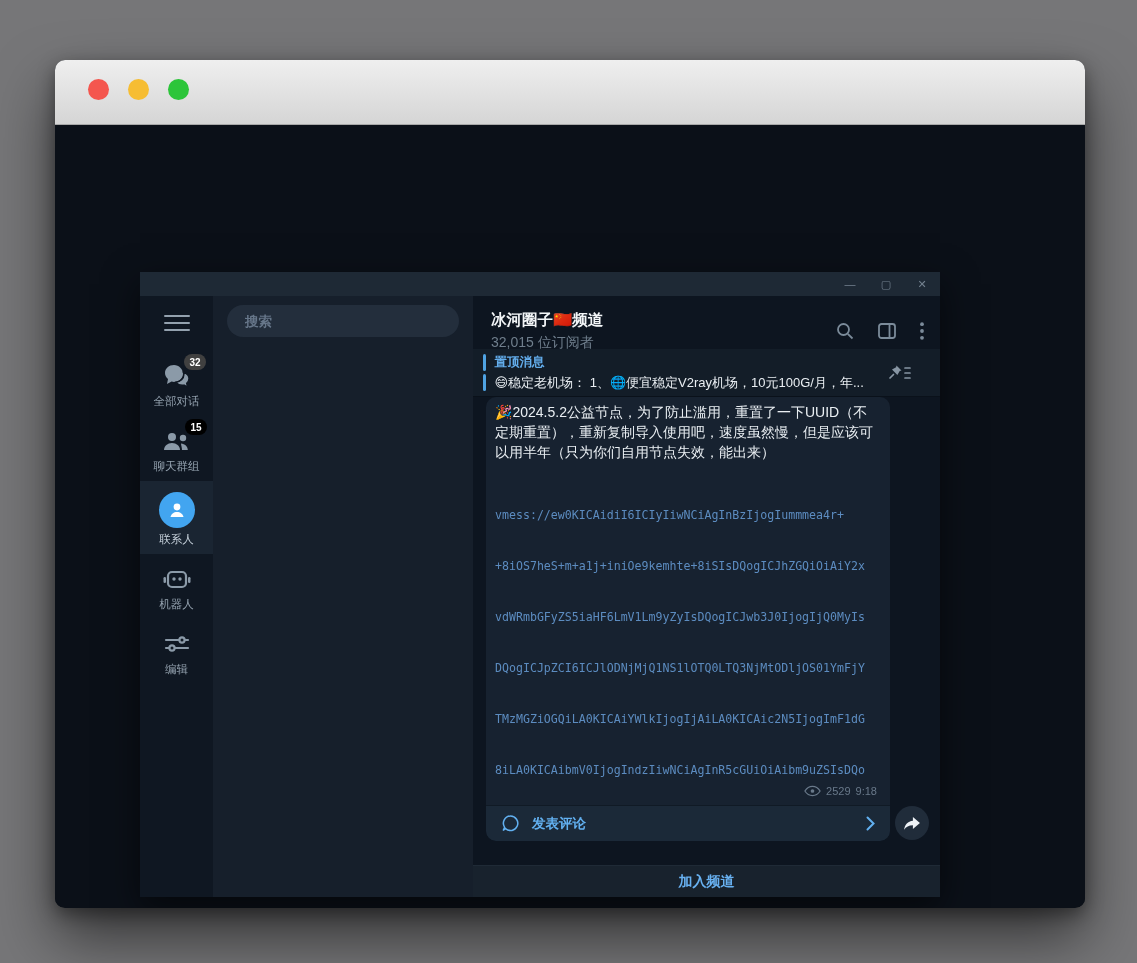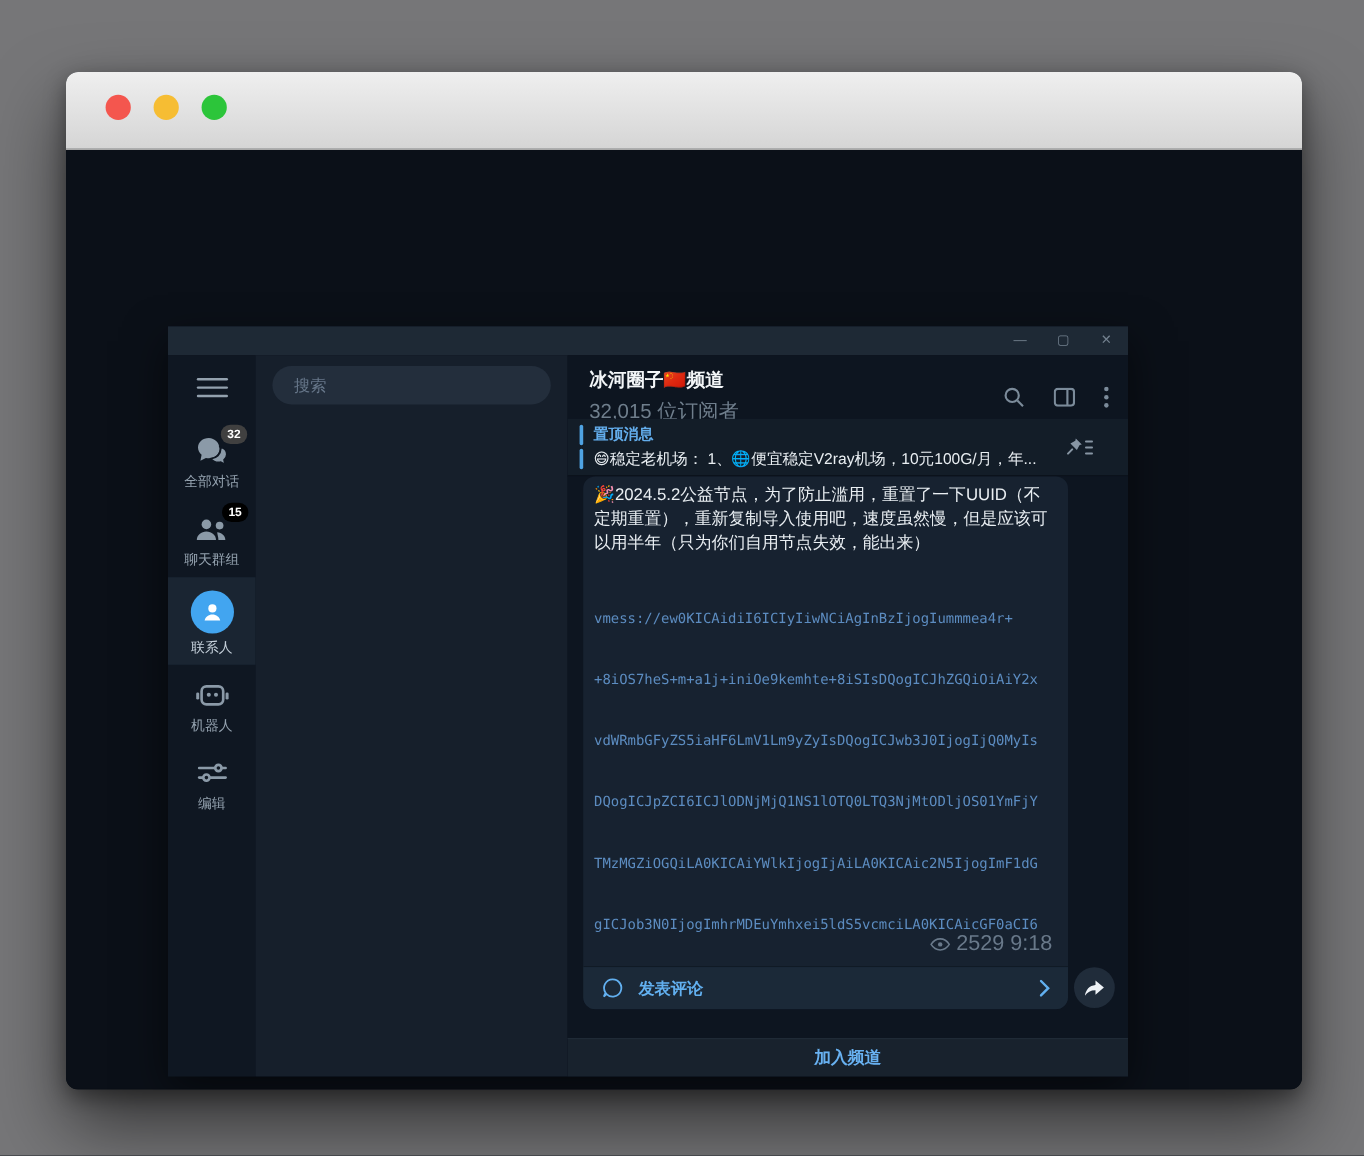--- a/index.html
+++ b/index.html
@@ -61,29 +61,30 @@
   .avatar-circle { width:36px; height:36px; border-radius:50%; background:#42a5f0;
     display:flex; align-items:center; justify-content:center; }
   .nav-svg { fill:#8b9aa8; }
 
   
   .tg-chatlist { width:260px; background:#161f2b; flex:none; padding:9px 14px; }
   .search-input {
     width:100%; height:32px; border:none; outline:none; border-radius:16px;
     background:#232e3c; color:#ec4899; font-size:13.5px; padding:0 18px;
     font-family:"Liberation Sans","DejaVu Sans",sans-serif;
+    font-weight:bold;
   }
   .search-input::placeholder { color:#67778a; }
 
   
   .tg-chat { flex:1; min-width:0; display:flex; flex-direction:column; background:#0d1520; }
   .chat-header { height:53px; flex:none; display:flex; align-items:center; padding:16px 16px 0 18px; }
   .header-titles { flex:1; min-width:0; }
   .chat-title { font-size:15.5px; font-weight:bold; color:#f3f6f8; white-space:nowrap; }
-  .chat-subtitle { font-size:17px; color:#6f7e8c; margin-top:3px; }
+  .chat-subtitle { font-size:14px; color:#6f7e8c; margin-top:3px; }
   .header-icons { display:flex; align-items:center; gap:24px; }
   .hicon { color:#7b8b9a; display:flex; align-items:center; }
 
   .pinned-bar { height:48px; flex:none; background:#131d28; border-bottom:1px solid #0a111a;
     display:flex; align-items:center; padding:0 28px 0 10px; cursor:default; }
   .pin-accent { display:flex; flex-direction:column; gap:3px; }
   .pin-accent i { display:block; width:2.5px; height:17px; border-radius:2px; background:#4fa3e3; }
   .pinned-texts { margin-left:9px; flex:1; min-width:0; }
   .pinned-label { color:#63adec; font-size:12.5px; font-weight:bold; }
   .pinned-preview { color:#e9eef2; font-size:13px; margin-top:3px; white-space:nowrap;
@@ -92,21 +93,21 @@
   .messages { flex:1; position:relative; min-height:0; }
   .bubble {
     position:absolute; left:13px; top:0; width:404px; height:444px;
     background:#172230; border-radius:10px; overflow:hidden;
   }
   .bubble-inner { padding:5px 14px 0 9px; color:#eaeff3; font-size:14px; line-height:20px; }
   .para1 { }
   .code-block { margin-top:11px; font-family:"DejaVu Sans Mono","Liberation Mono",monospace;
     font-size:11.6px; line-height:17px; color:#5c8cc0; white-space:pre; }
   .msg-meta { position:absolute; right:13px; bottom:44px; display:flex; align-items:center;
-    gap:5px; color:#69798a; font-size:18px; }
+    gap:5px; color:#69798a; font-size:11px; }
   .comment-bar {
     position:absolute; left:0; right:0; bottom:0; height:36px; background:#1b2938;
     border-top:1px solid #101a25; border-radius:0 0 10px 10px;
     display:flex; align-items:center; padding:0 15px; cursor:pointer;
   }
   .comment-label { margin-left:12px; flex:1; color:#62b0f0; font-weight:bold; font-size:13.5px; }
   .share-btn {
     position:absolute; right:11px; top:409px; width:34px; height:34px; border-radius:50%;
     background:#202c3a; display:flex; align-items:center; justify-content:center; cursor:pointer;
   }
@@ -267,20 +268,21 @@
             <div class="bubble">
               <div class="bubble-inner">
                 <div class="para1">🎉2024.5.2公益节点，为了防止滥用，重置了一下UUID（不定期重置），重新复制导入使用吧，速度虽然慢，但是应该可以用半年（只为你们自用节点失效，能出来）</div>
 
                 <div class="code-block">
                   <div>vmess://ew0KICAidiI6ICIyIiwNCiAgInBzIjogIummmea4r+</div>
                   <div>+8iOS7heS+m+a1j+iniOe9kemhte+8iSIsDQogICJhZGQiOiAiY2x</div>
                   <div>vdWRmbGFyZS5iaHF6LmV1Lm9yZyIsDQogICJwb3J0IjogIjQ0MyIs</div>
                   <div>DQogICJpZCI6ICJlODNjMjQ1NS1lOTQ0LTQ3NjMtODljOS01YmFjY</div>
                   <div>TMzMGZiOGQiLA0KICAiYWlkIjogIjAiLA0KICAic2N5IjogImF1dG</div>
+                  <div>8iLA0KICAibmV0IjogIndzIiwNCiAgInR5cGUiOiAibm9uZSIsDQo</div>
                   <div>gICJob3N0IjogImhrMDEuYmhxei5ldS5vcmciLA0KICAicGF0aCI6</div>
                   
                   
                 </div>
 
               </div>
 
               <div class="msg-meta">
                 <svg width="17" height="12" viewBox="0 0 24 16" fill="none" stroke="currentColor" stroke-width="1.8">
                   <path d="M12 1.5C6.5 1.5 2.8 5.6 1.3 8c1.5 2.4 5.2 6.5 10.7 6.5S21.2 10.4 22.7 8C21.2 5.6 17.5 1.5 12 1.5z"></path>

